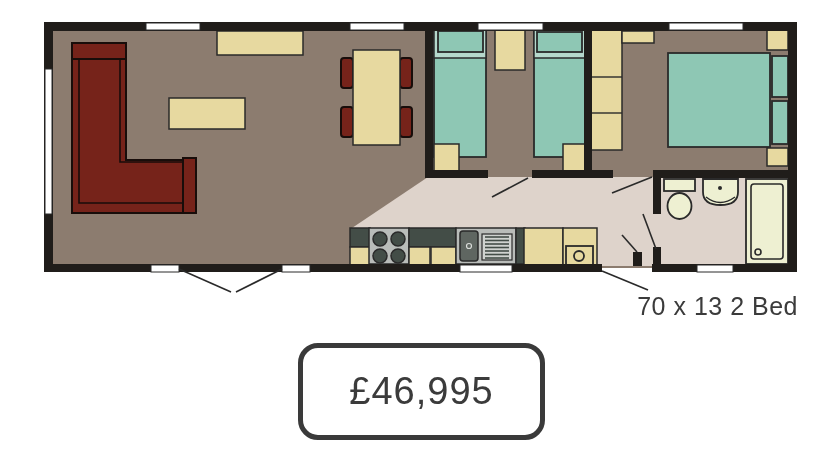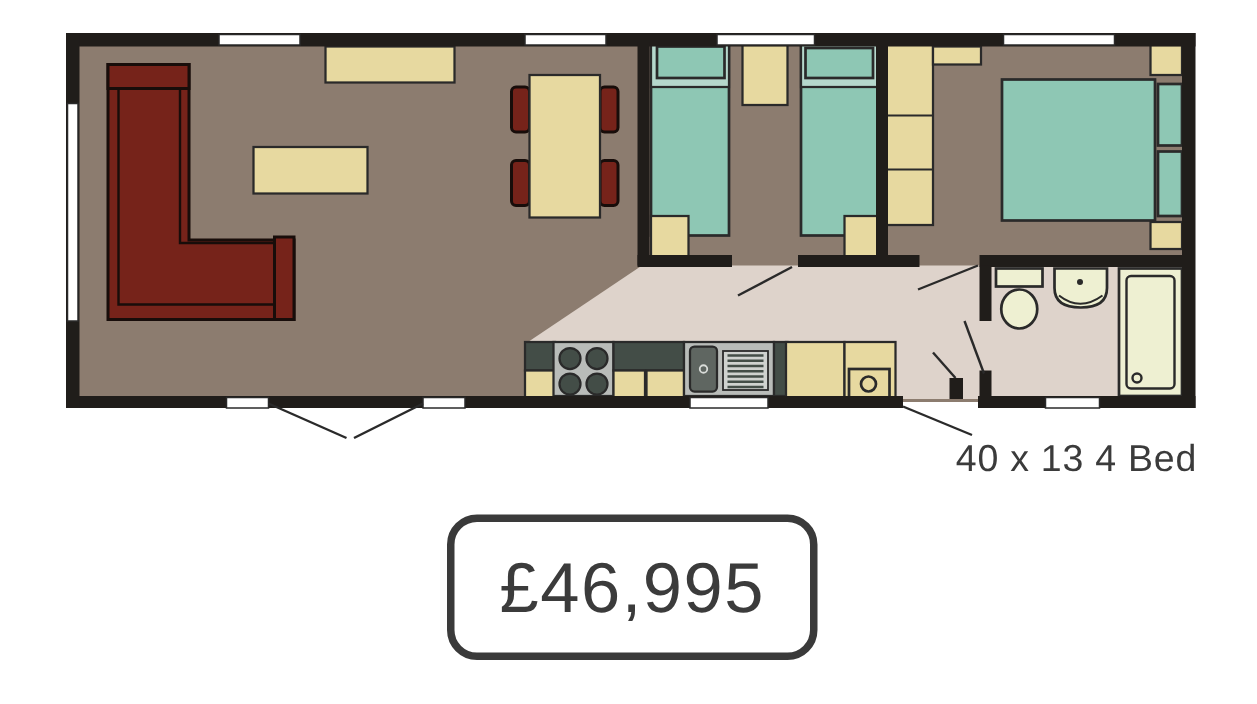--- a/index.html
+++ b/index.html
@@ -32,21 +32,21 @@
 
   .plan-label{
     position:absolute;left:588px;top:292px;width:210px;
     text-align:right;font-size:25px;color:var(--ink);letter-spacing:.5px;
   }
   .price-badge{
     position:absolute;left:298px;top:343px;width:247px;height:97px;
     background:#ffffff;border:5px solid #3a3a3a;border-radius:20px;
     box-sizing:border-box;display:flex;align-items:center;justify-content:center;
   }
-  .price-badge span{font-size:47px;color:var(--ink);letter-spacing:1px;}
+  .price-badge span{font-size:38px;color:var(--ink);letter-spacing:1px;}
 </style>
 </head>
 <body>
 
 <svg class="plan-svg" width="838" height="469" viewBox="0 0 838 469">
 
   <rect x="48" y="26" width="745" height="242" class="floor-brown"></rect>
   <polygon points="350,266 352,228 428,177 790,177 790,266" class="floor-pale"></polygon>
 
   <g>
@@ -164,17 +164,17 @@
     <line x1="492" y1="197" x2="528" y2="178" class="swing"></line>
     <line x1="612" y1="193" x2="652" y2="177" class="swing"></line>
     <line x1="643" y1="214" x2="656" y2="249" class="swing"></line>
     <line x1="622" y1="235" x2="637" y2="252" class="swing"></line>
     <line x1="179" y1="269" x2="231" y2="292" class="swing"></line>
     <line x1="282" y1="269" x2="236" y2="292" class="swing"></line>
     <line x1="602" y1="271" x2="648" y2="290" class="swing"></line>
   </g>
 </svg>
 
-<div class="plan-label">40 x 13 4 Bed</div>
+<div class="plan-label">70 x 13 2 Bed</div>
 
 <div class="price-badge">
   <span>£46,995</span>
 </div>
 
 </body></html>

